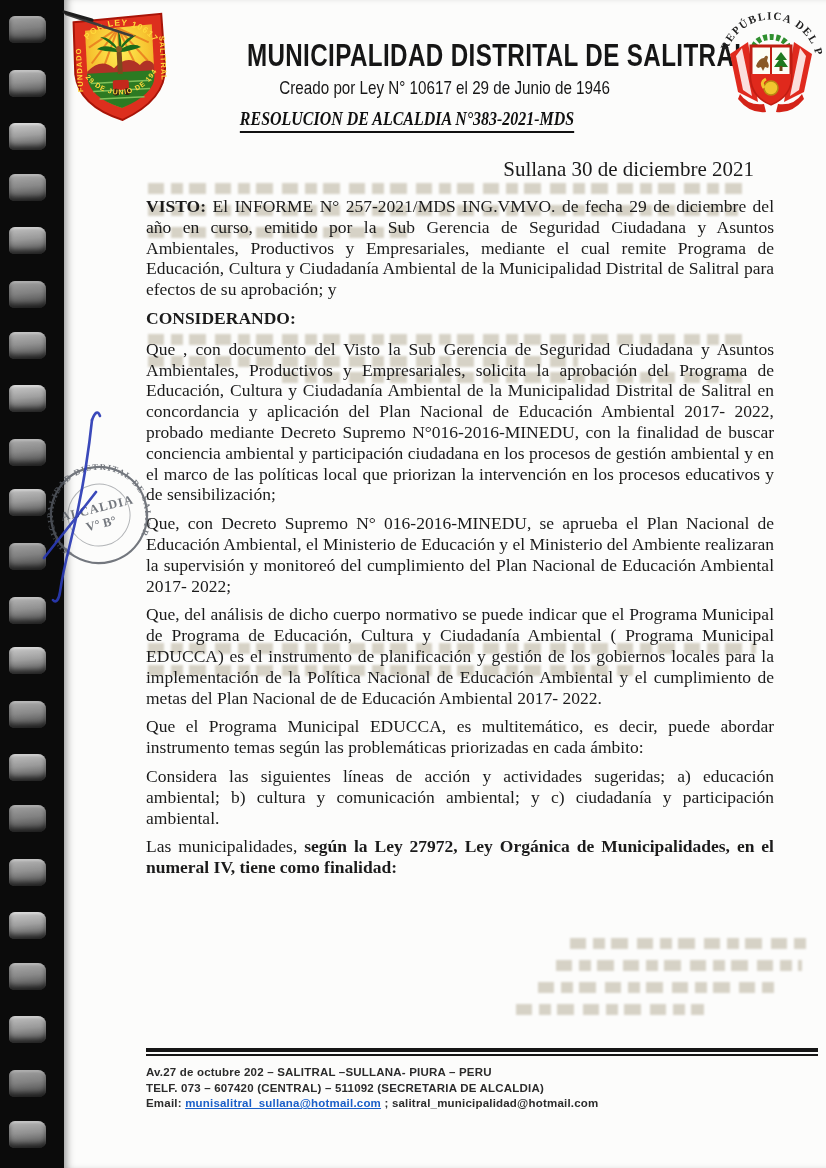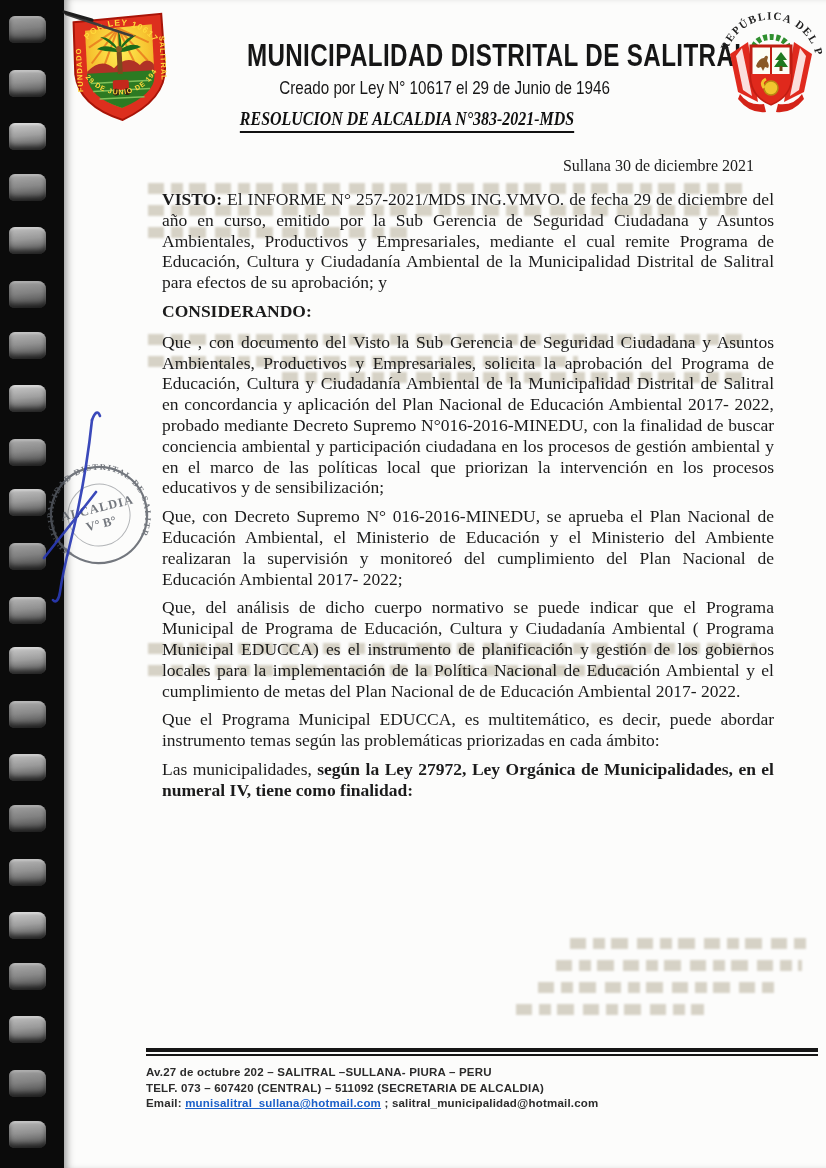--- a/index.html
+++ b/index.html
@@ -19,25 +19,25 @@
   .doc-title{display:inline-block;font-size:31px;font-weight:bold;letter-spacing:.5px;
              transform:scaleX(.78);transform-origin:50% 50%;white-space:nowrap;}
   .doc-subtitle{display:inline-block;font-size:19px;margin-top:3px;transform:scaleX(.8);
                 transform-origin:50% 50%;white-space:nowrap;}
   .slogan{margin-top:22px;text-align:center;font-size:20px;font-weight:bold;color:#1a1a1a;white-space:nowrap;}
   .slogan>span{display:inline-block;transform:scaleX(.84);transform-origin:50% 50%;}
   .resolution{margin-top:9px;text-align:center;white-space:nowrap;font-family:Liberation Serif, serif;}
   .resolution>span{display:inline-block;font-size:19px;font-weight:bold;font-style:italic;
                    border-bottom:2.5px solid #111;padding-bottom:1px;color:#101010;
                    transform:translateX(-38px) scaleX(.84);transform-origin:50% 50%;}
-  .dateline{margin:24px 72px 0 0;text-align:right;font-size:16px;color:#1b1b1b;}
+  .dateline{margin:24px 72px 0 0;text-align:right;font-size:21px;color:#1b1b1b;}
   
   .content{margin:14px 52px 0 82px;font-size:17.5px;line-height:20.8px;text-align:justify;
            color:#1b1b1b;position:relative;z-index:3;}
-  .content p{margin:0 0 8px 16px;}
+  .content p{margin:0 0 8px 0;}
   .lead-label{font-weight:bold;}
   .considerando{font-weight:bold;margin-bottom:10px !important;}
   .section-heading{font-weight:bold;text-decoration:underline;text-decoration-thickness:2px;
                    text-underline-offset:2px;margin-bottom:2px !important;}
   .final-par{margin-bottom:0 !important;}
   
   .bleed{position:absolute;height:11px;color:#96896a;opacity:.36;filter:blur(1.1px);
          background:repeating-linear-gradient(90deg,currentColor 0 16px,transparent 16px 23px,
            currentColor 23px 35px,transparent 35px 41px,currentColor 41px 58px,transparent 58px 67px);}
   
@@ -93,20 +93,21 @@
 
   <div class="dateline">Sullana 30 de diciembre 2021</div>
 
   <div class="content">
     <p><span class="lead-label">VISTO:</span><span> El INFORME N°  257-2021/MDS ING.VMVO. de fecha 29 de diciembre del año en curso, emitido por la Sub Gerencia de Seguridad Ciudadana y Asuntos Ambientales, Productivos y Empresariales, mediante el cual remite Programa de Educación, Cultura y Ciudadanía Ambiental de la Municipalidad Distrital de Salitral para efectos de su aprobación; y</span></p>
     <p class="considerando">CONSIDERANDO:</p>
     <p>Que , con documento del Visto la Sub Gerencia de Seguridad Ciudadana y Asuntos Ambientales, Productivos y Empresariales, solicita la aprobación del Programa de Educación, Cultura y Ciudadanía Ambiental de la Municipalidad Distrital de Salitral en concordancia y aplicación del Plan Nacional de Educación Ambiental 2017- 2022, probado mediante Decreto Supremo N°016-2016-MINEDU, con la finalidad de buscar conciencia ambiental y participación ciudadana en los procesos de gestión ambiental y en el marco de las políticas local que priorizan la intervención en los procesos educativos y de sensibilización;</p>
     <p>Que, con Decreto Supremo N° 016-2016-MINEDU, se aprueba el Plan Nacional de Educación Ambiental, el Ministerio de Educación y el Ministerio del Ambiente realizaran la supervisión y monitoreó del cumplimiento del Plan Nacional de Educación Ambiental 2017- 2022;</p>
     <p>Que, del análisis de dicho cuerpo normativo se puede indicar que el Programa Municipal de Programa de Educación, Cultura y Ciudadanía Ambiental ( Programa Municipal EDUCCA)  es el instrumento de planificación y gestión de los gobiernos locales para la implementación de la Política Nacional de Educación Ambiental y el cumplimiento de metas del Plan Nacional de  de Educación Ambiental 2017- 2022.</p>
     <p>Que el Programa Municipal EDUCCA, es multitemático, es decir, puede abordar instrumento temas según las problemáticas priorizadas en cada ámbito:</p>
+    <p>Considera las siguientes líneas de acción y actividades sugeridas; a) educación ambiental; b) cultura y comunicación ambiental; y c) ciudadanía y participación ambiental.</p>
     <p class="final-par"><span>Las municipalidades, </span><b>según la Ley 27972, Ley Orgánica de Municipalidades, en el numeral IV, tiene como finalidad:</b></p>
   </div>
 
   <div class="bleed" style="left:84px;top:183px;width:598px"></div>
   <div class="bleed" style="left:84px;top:205px;width:590px"></div>
   <div class="bleed" style="left:84px;top:227px;width:268px"></div>
   <div class="bleed" style="left:84px;top:334px;width:596px"></div>
   <div class="bleed" style="left:84px;top:356px;width:430px"></div>
   <div class="bleed" style="left:218px;top:372px;width:462px"></div>
   <div class="bleed" style="left:84px;top:643px;width:608px"></div>

